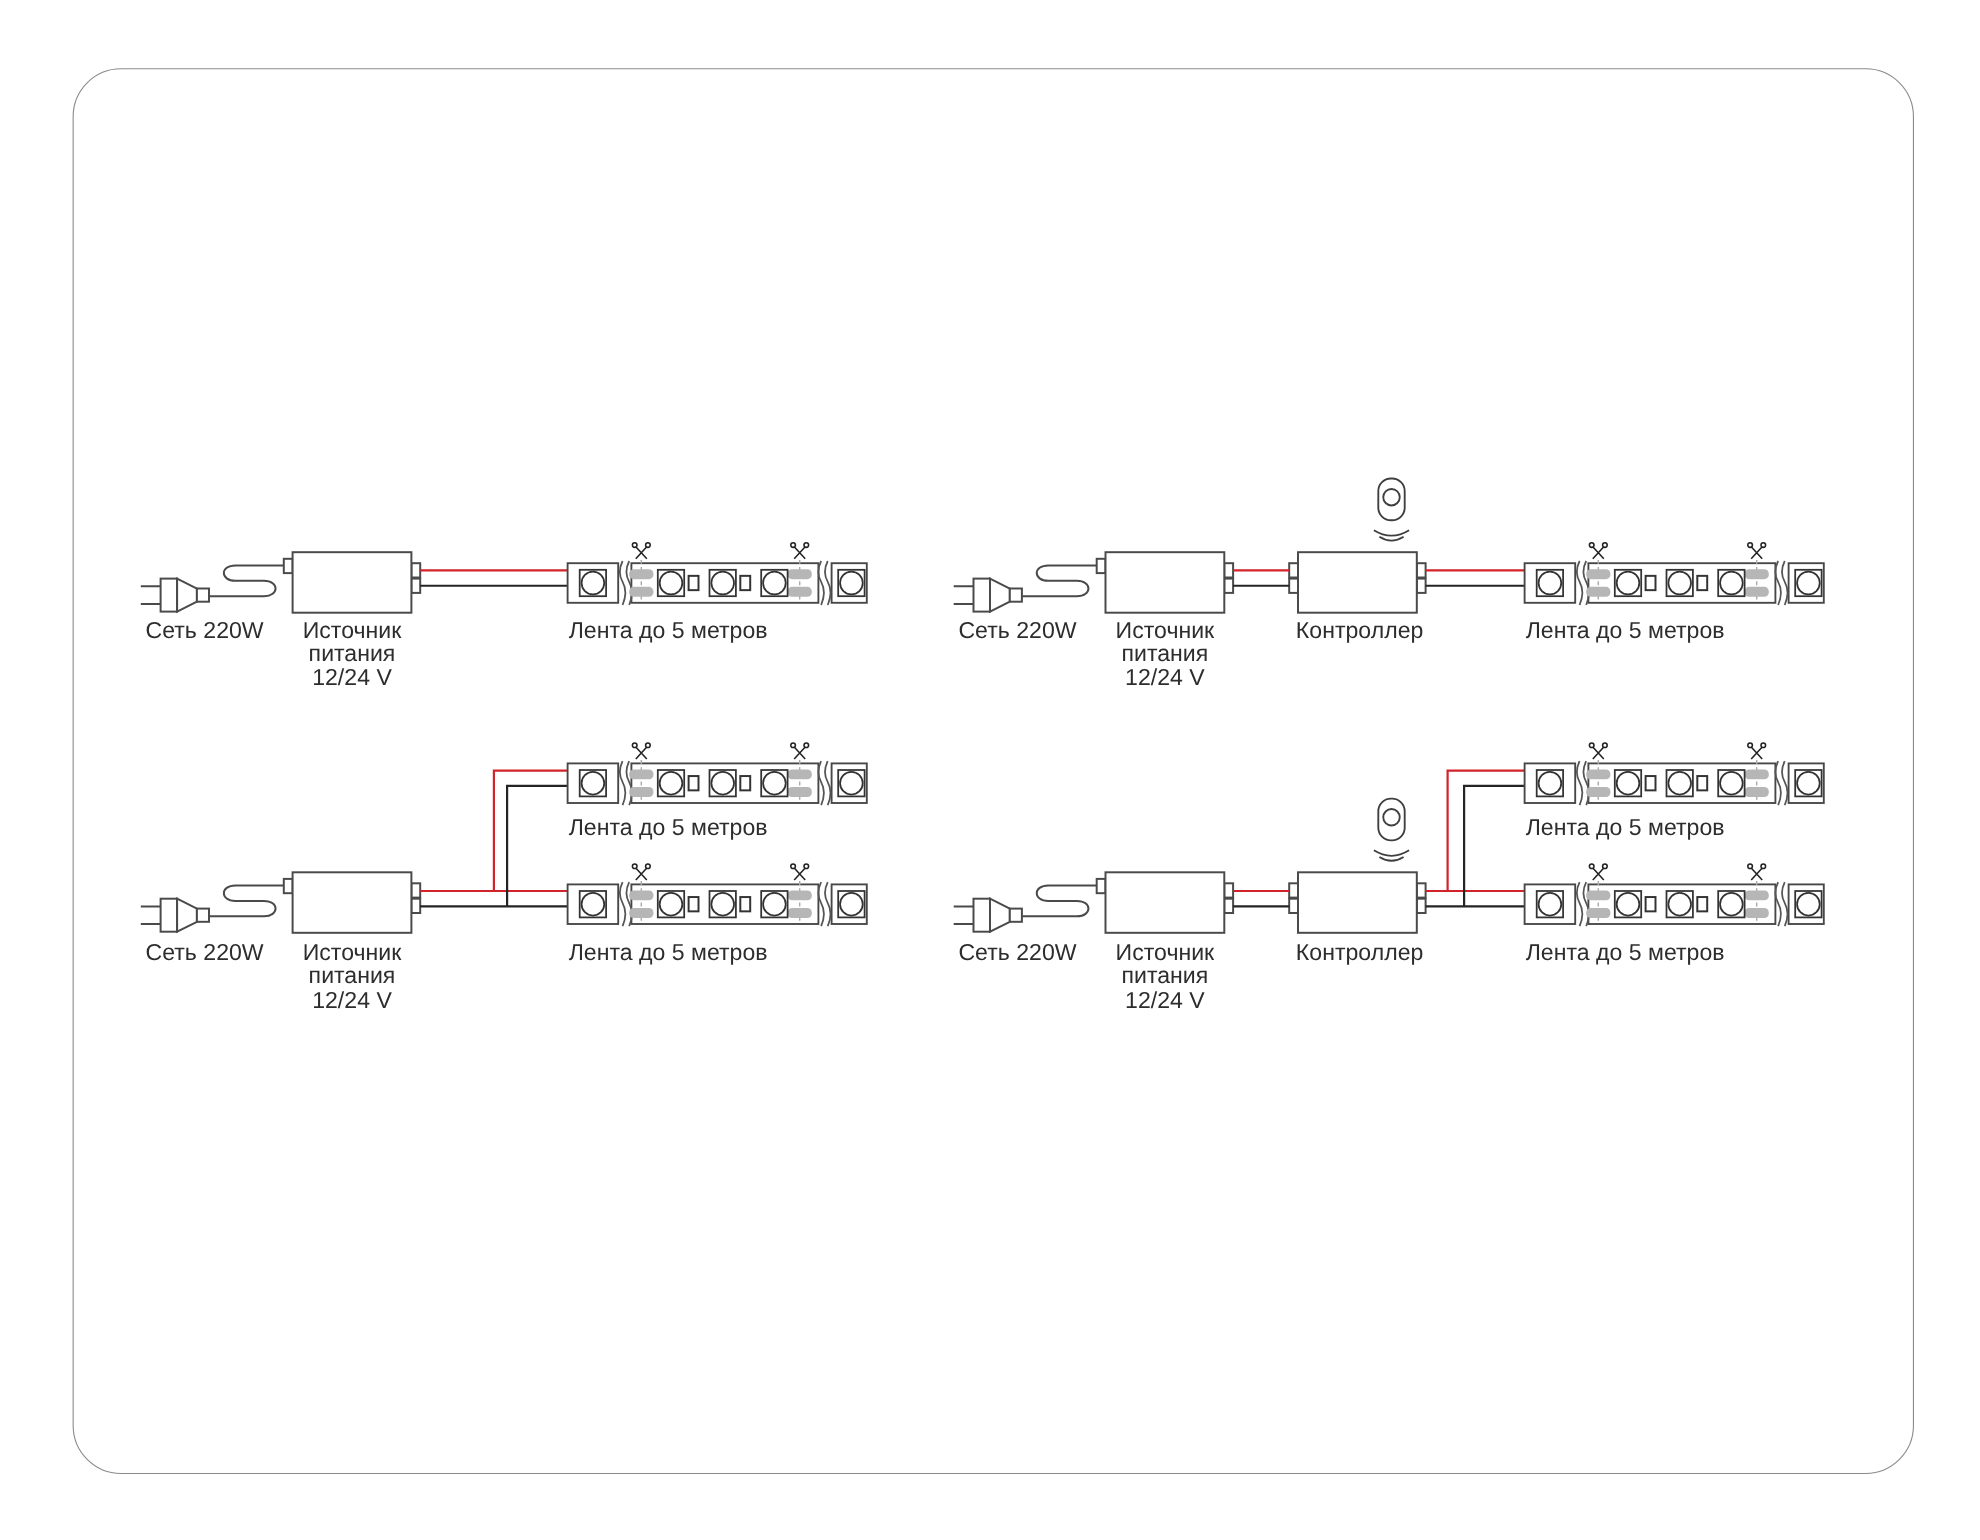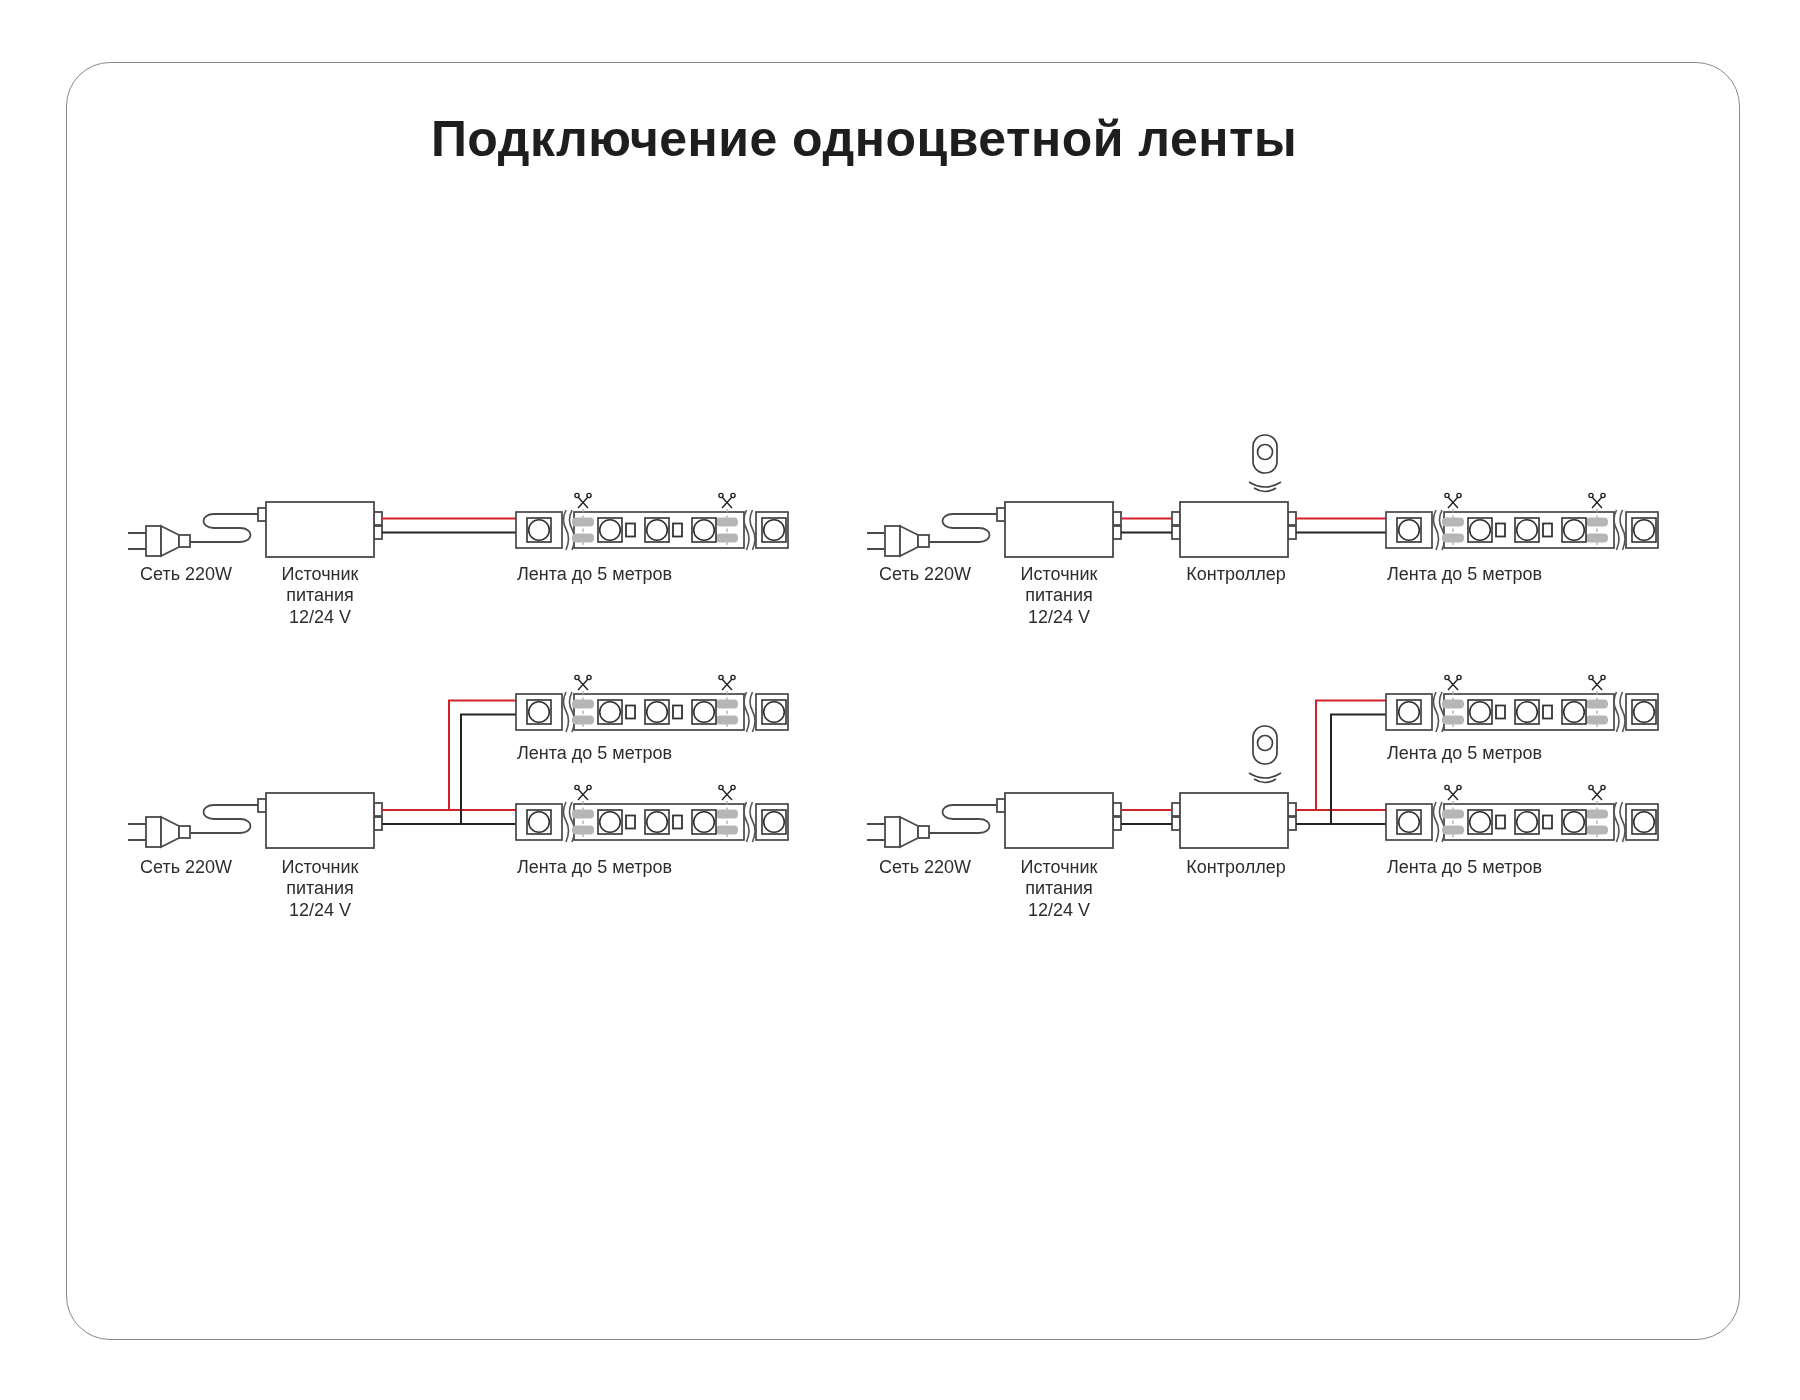--- a/index.html
+++ b/index.html
@@ -2,33 +2,32 @@
 <html><head>
 <meta charset="utf-8">
 <style>
   html,body{margin:0;padding:0;background:#ffffff;}
   .page{position:relative;width:1800px;height:1400px;background:#ffffff;
         font-family:"Liberation Sans", sans-serif;overflow:hidden;}
   .frame{position:absolute;left:66px;top:62px;width:1672px;height:1276px;
          border:1.5px solid #8a8a8a;border-radius:44px;}
   .title{position:absolute;left:62px;top:110px;width:1604px;text-align:center;
          font-size:50px;font-weight:700;color:#1e1e1e;letter-spacing:.5px;}
-  .lbl{position:absolute;font-size:18px;line-height:22px;color:#2d2d2d;white-space:nowrap;}
+  .lbl{position:absolute;font-size:21px;line-height:22px;color:#2d2d2d;white-space:nowrap;}
   .c{width:170px;text-align:center;}
   svg.art{position:absolute;left:0;top:0;}
   .cable{fill:none;stroke:#4a4a4a;stroke-width:1.8;}
   .wire{fill:none;stroke-width:2;}
   symbol, defs g{overflow:visible;}
 </style>
 </head>
 <body>
 
 <div class="page">
   <div class="frame"></div>
-  <div class="title">Подключение одноцветной ленты</div>
 
   <svg class="art" width="1800" height="1400" viewBox="0 0 1800 1400">
     <defs>
       <g id="plug" stroke="#4a4a4a" stroke-width="1.8" fill="#ffffff">
         <path d="M0,9 H18 M0,25 H18" fill="none"></path>
         <rect x="18" y="2" width="15" height="30"></rect>
         <path d="M33,2 L51,11 V23 L33,32 Z"></path>
         <rect x="51" y="11" width="11" height="12"></rect>
       </g>
 

